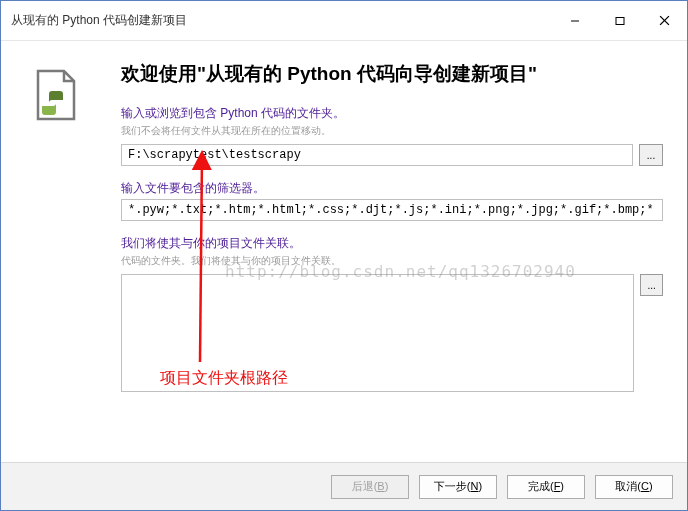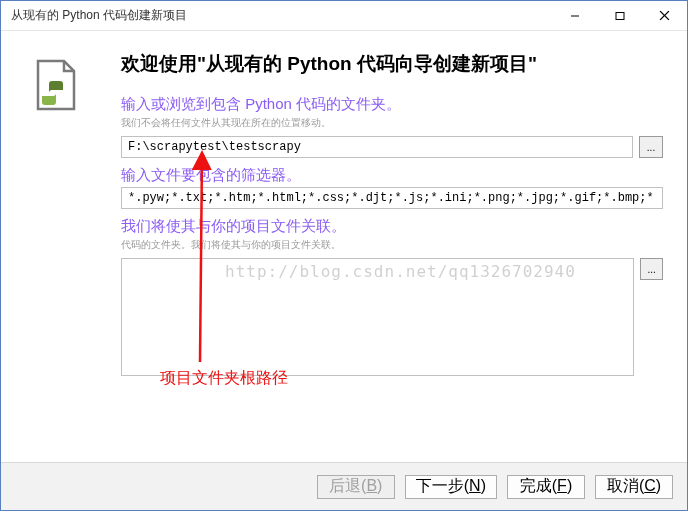--- a/index.html
+++ b/index.html
@@ -22,21 +22,21 @@
     height: 511px;
     border: 1px solid #5a7fbf;
     background: #fff;
     display: flex;
     flex-direction: column;
     position: relative;
   }
 
   
   .titlebar {
-    height: 30px;
+    height: 40px;
     display: flex;
     align-items: center;
     padding: 0 0 0 10px;
     border-bottom: 1px solid #e6e6e6;
   }
   .titlebar-text {
     flex: 1;
     font-size: 12px;
     color: #333;
   }
@@ -80,33 +80,33 @@
     overflow: hidden;
     position: relative;
   }
   .heading {
     font-size: 19px;
     font-weight: bold;
     color: #000;
     margin-bottom: 18px;
   }
   .section-label {
-    font-size: 15px;
-    color: #8b5cf6;
+    font-size: 12px;
+    color: #4c1d95;
     margin-bottom: 2px;
   }
   .section-sub {
     font-size: 10px;
     color: #9a9a9a;
     margin-bottom: 6px;
   }
   .field-row {
     display: flex;
     align-items: stretch;
-    margin-bottom: 8px;
+    margin-bottom: 14px;
   }
   .text-input {
     flex: 1;
     height: 22px;
     border: 1px solid #c0c0c0;
     padding: 0 6px;
     font-family: Consolas, "Courier New", monospace;
     font-size: 12px;
     background: #fff;
     outline: none;
@@ -149,21 +149,21 @@
     align-items: center;
     justify-content: flex-end;
     padding: 0 14px;
     gap: 10px;
   }
   .btn {
     min-width: 78px;
     height: 24px;
     border: 1px solid #adadad;
     background: #fdfdfd;
-    font-size: 16px;
+    font-size: 11px;
     color: #000;
     display: flex;
     align-items: center;
     justify-content: center;
     padding: 0 10px;
     cursor: default;
   }
   .btn.disabled {
     color: #a0a0a0;
     background: #efefef;

